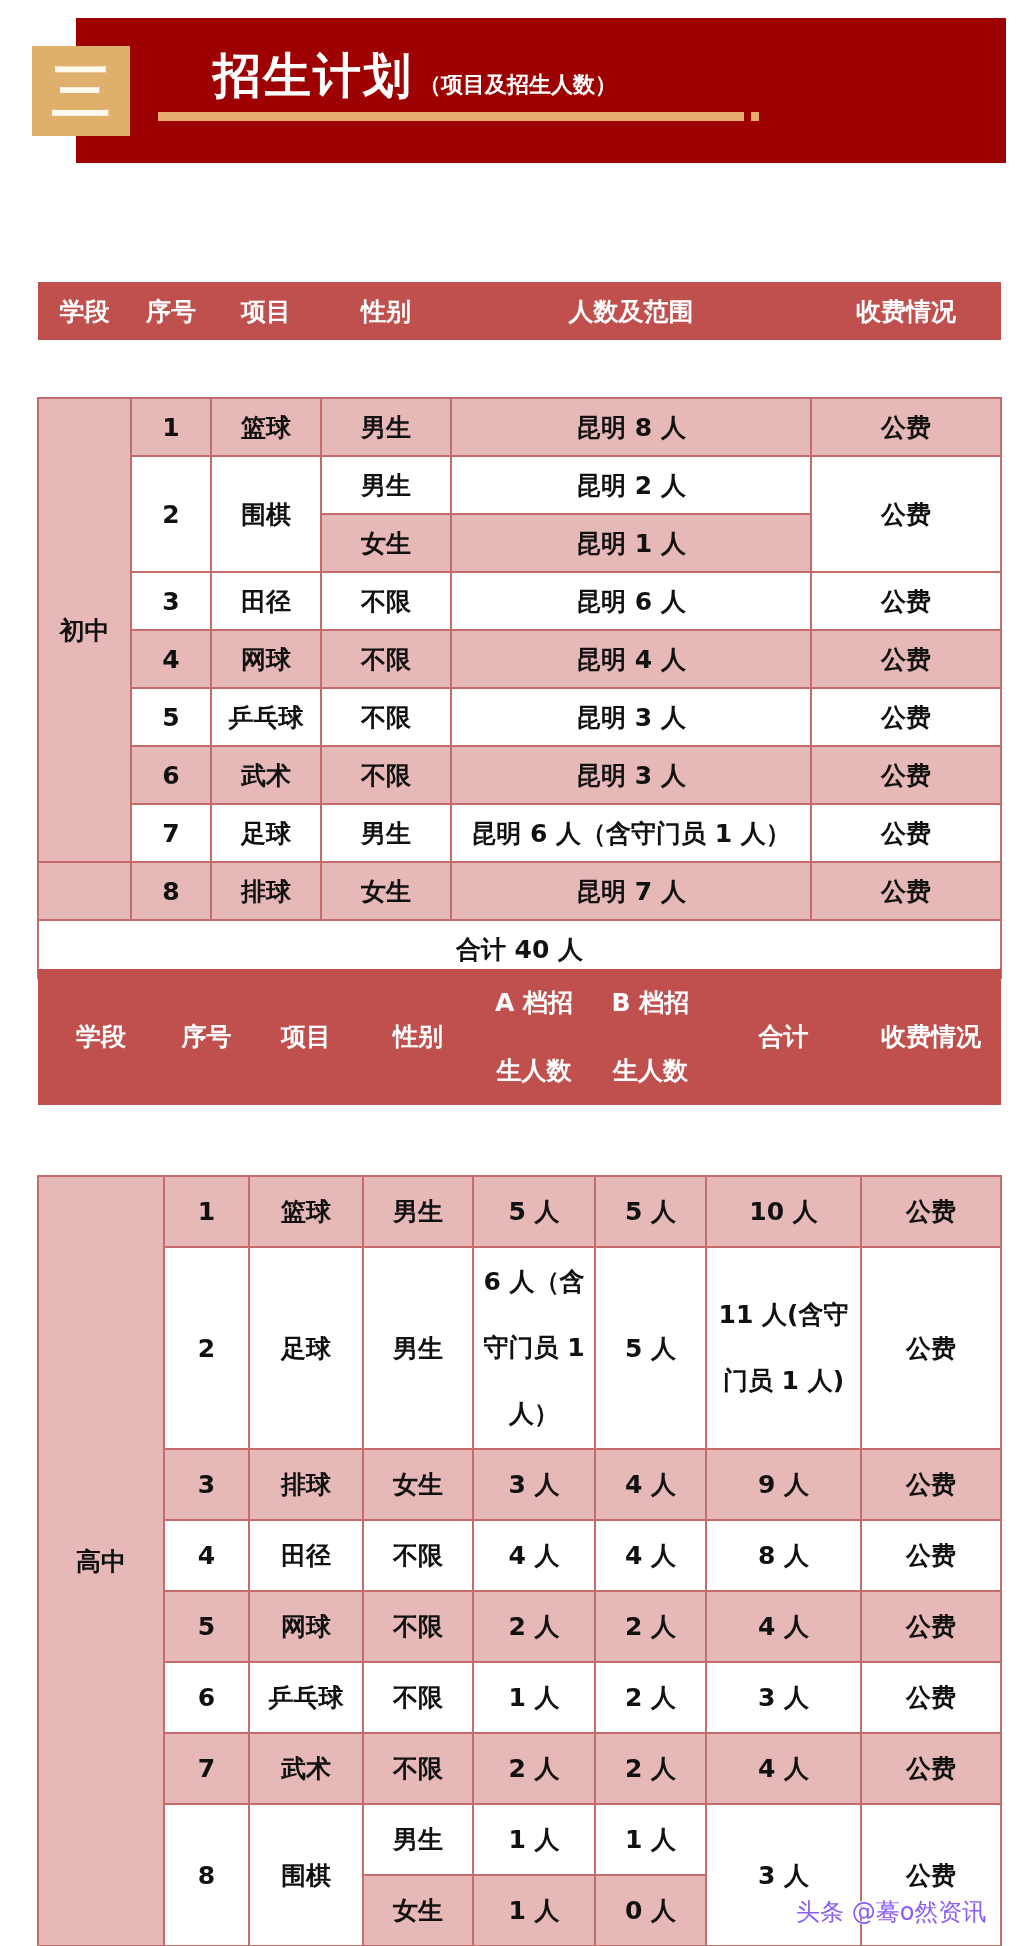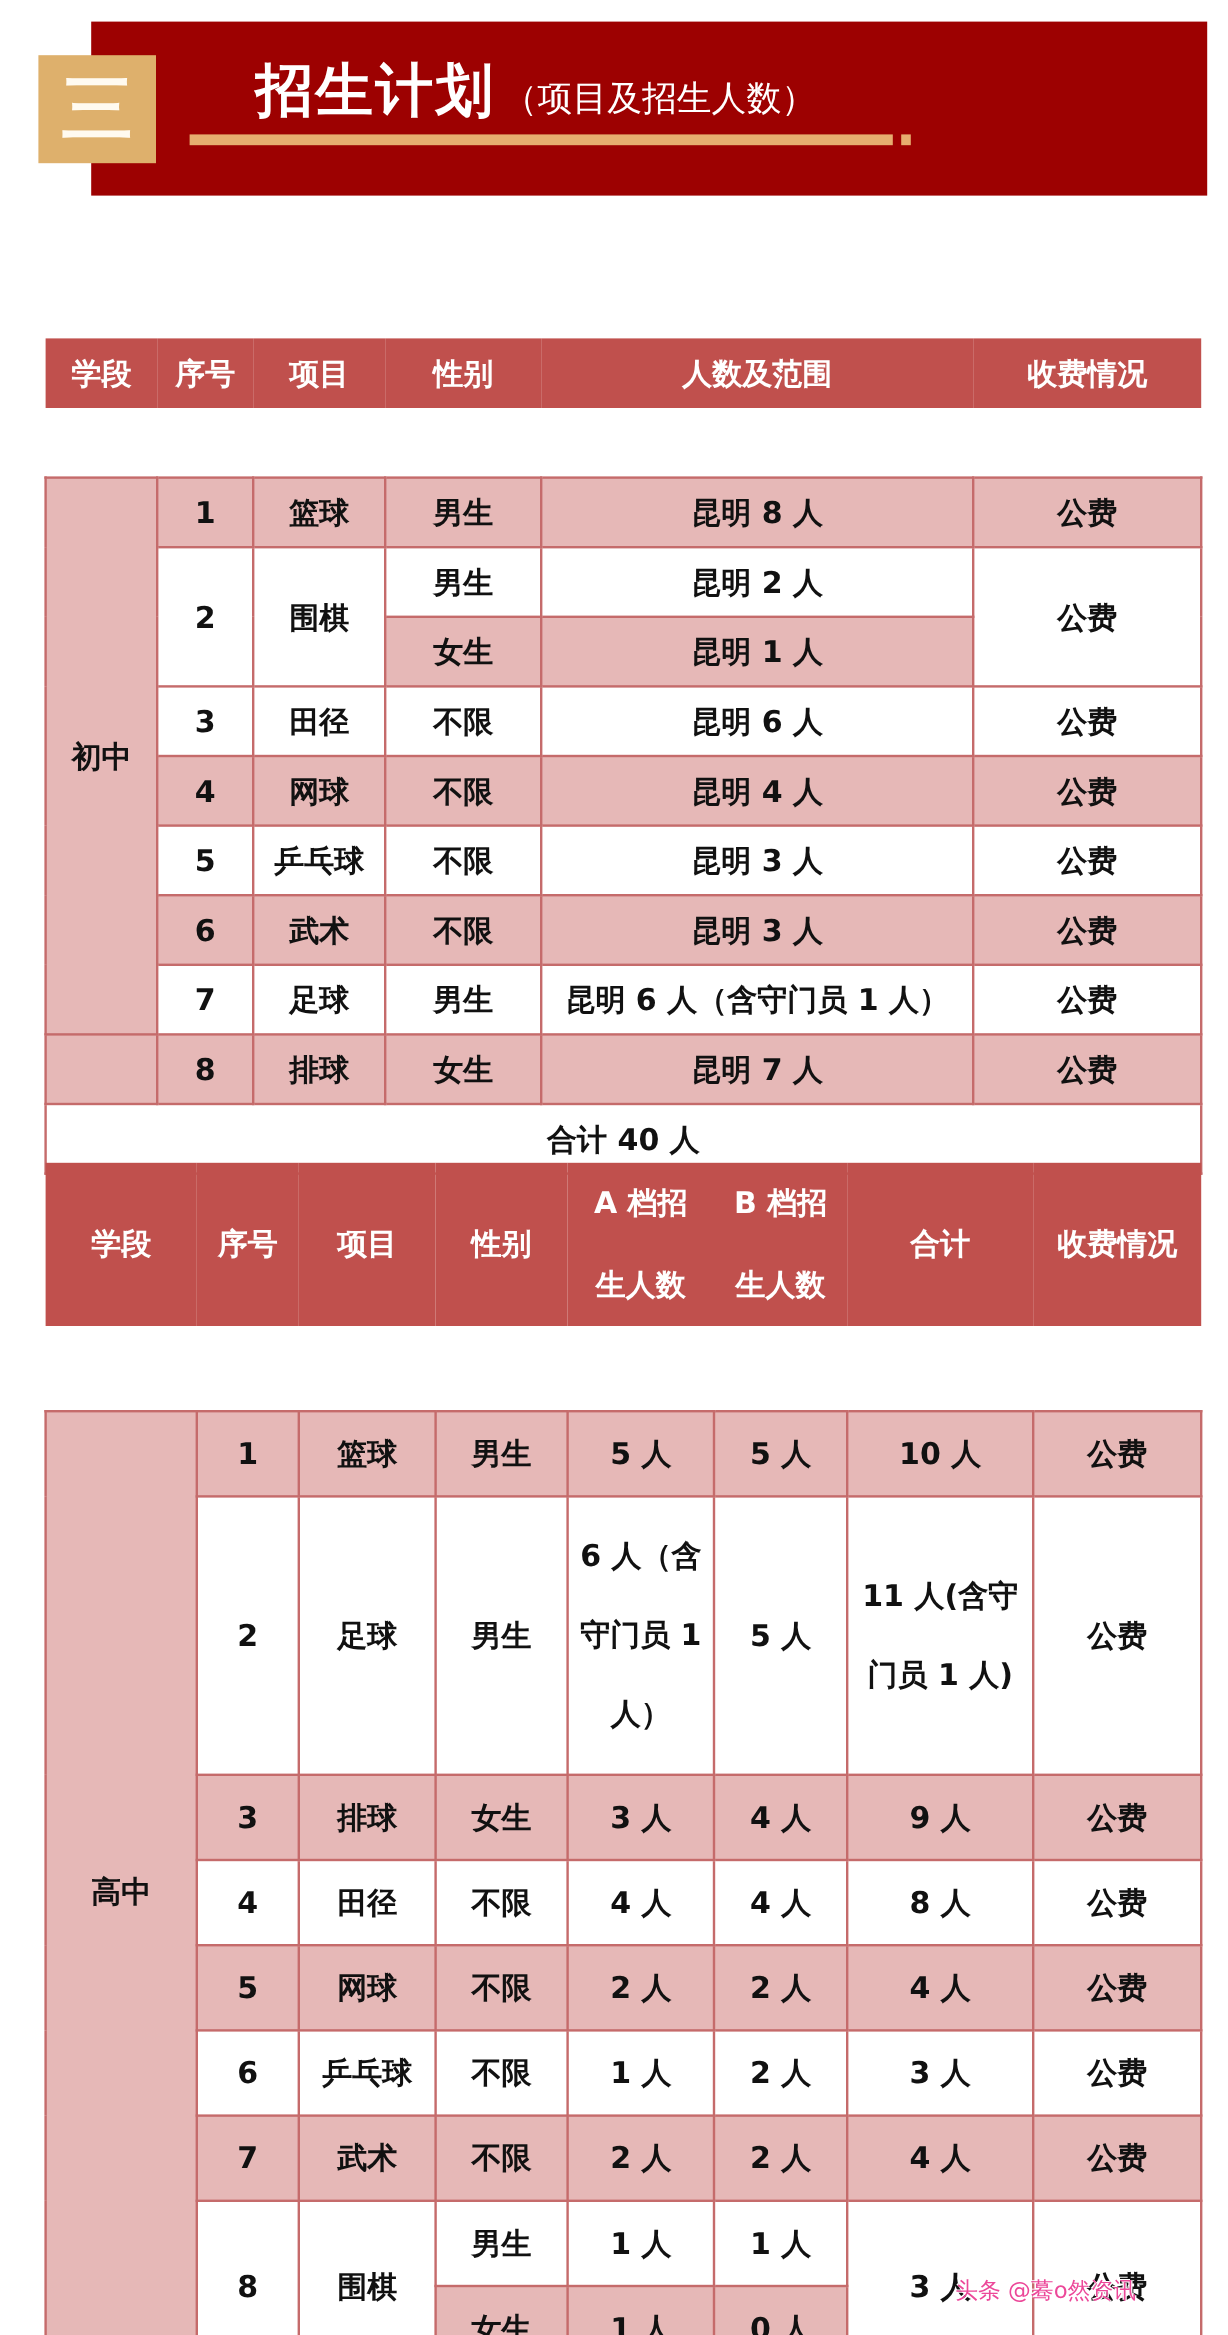--- a/index.html
+++ b/index.html
@@ -6,46 +6,46 @@
   html, body { width: 1023px; height: 1946px; background: #ffffff; overflow: hidden; }
   body { position: relative; font-family: "DejaVu Sans", "Liberation Sans", sans-serif; color: #111; }
 
   
   .banner { position: absolute; left: 76px; top: 18px; width: 930px; height: 145px; background: #9d0101; }
   .badge { position: absolute; left: 32px; top: 46px; width: 98px; height: 90px; background: #deb06c;
            display: flex; align-items: center; justify-content: center; color: #fffaf0;
            font-size: 60px; font-weight: bold; line-height: 1; }
   .title-wrap { position: absolute; left: 213px; top: 44px; color: #fff; white-space: nowrap; }
   .title-main { font-size: 48px; font-weight: bold; letter-spacing: 2px; vertical-align: baseline; }
-  .title-sub { font-size: 29px; font-weight: normal; margin-left: 6px; vertical-align: baseline; }
+  .title-sub { font-size: 22px; font-weight: bold; margin-left: 6px; vertical-align: baseline; }
   .underline { position: absolute; left: 158px; top: 112px; width: 586px; height: 9px; background: #e7ad6f; }
   .underline-dot { position: absolute; left: 751px; top: 112px; width: 8px; height: 9px; background: #e7ad6f; }
 
   
   table { position: absolute; border-collapse: collapse; table-layout: fixed; left: 37px; width: 963px; }
   th, td { text-align: center; vertical-align: middle; font-weight: bold; }
   th { background: #c0504d; color: #fff; font-size: 25px; margin-left: 40px; }
   td { border: 2px solid #c56b6b; font-size: 25px; color: #111; }
   .pink { background: #e6b8b7; }
   .white { background: #ffffff; }
   .hdr-gap td { height: 6px; border: none; background: #fff; padding: 0; }
 
   #t1 { top: 282px; }
   #t1 th { height: 58px; }
   #t1 td { height: 58px; }
   #t1 .total td { height: 58px; }
 
   #t2 { top: 969px; }
   #t2 th { height: 134px; line-height: 68px; }
   #t2 td { height: 71px; }
-  #t2 .tall td { height: 232px; }
+  #t2 .tall td { height: 202px; }
   #t2 .half td { height: 71px; }
   .ml { line-height: 66px; }
 
-  .watermark { position: absolute; left: 796px; top: 1896px; font-size: 19px; color: #ec4899;
+  .watermark { position: absolute; left: 796px; top: 1896px; font-size: 24px; color: #8b5cf6;
                text-shadow: 1px 1px 0 #fff, -1px -1px 0 #fff; white-space: nowrap; font-weight: normal; }
 </style>
 </head>
 <body>
 
 <div class="banner"></div>
 <div class="badge">三</div>
 <div class="title-wrap">
   <span class="title-main">招生计划</span><span class="title-sub">（项目及招生人数）</span>
 </div>

